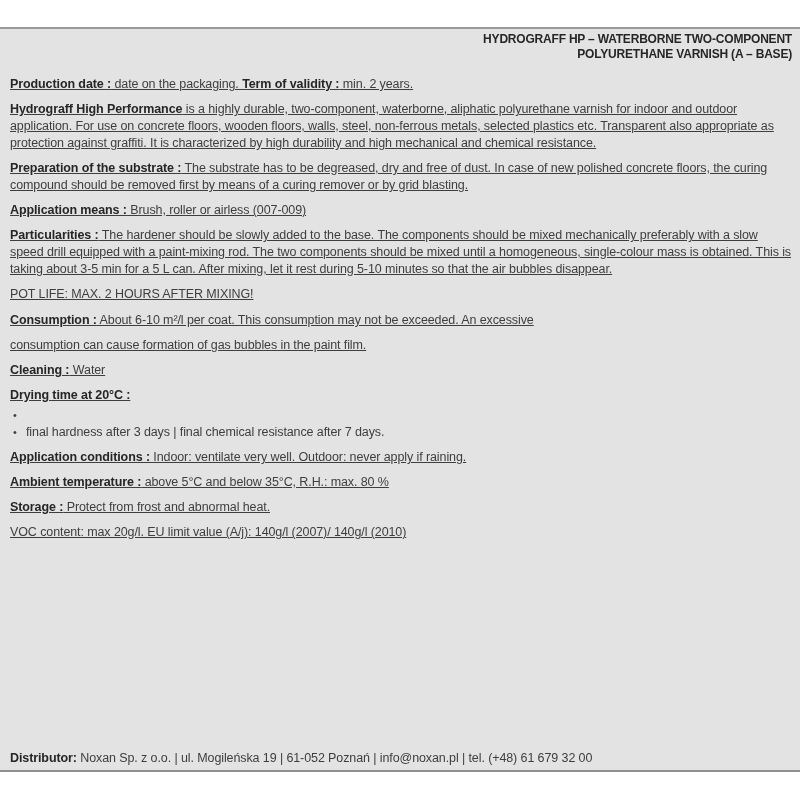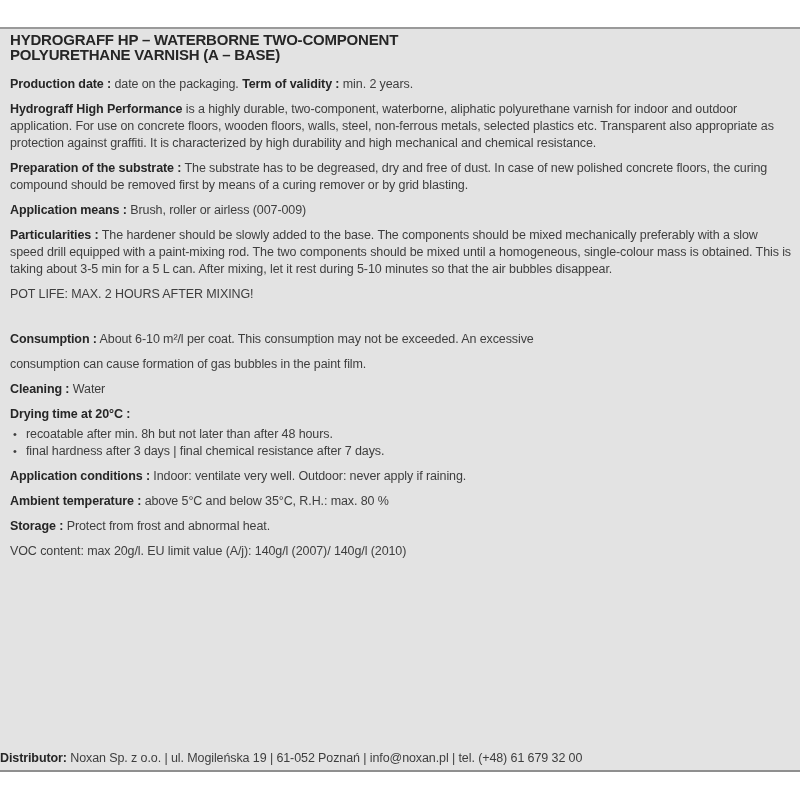--- a/index.html
+++ b/index.html
@@ -20,42 +20,44 @@
   }
   .panel{
     position:absolute;top:27px;left:0;width:800px;height:745px;
     background:var(--panel-bg);
     border-top:2px solid var(--rule-top);
     border-bottom:2px solid var(--rule-bottom);
     padding:3px 8px 0 10px;
   }
   h1.title{
     margin:0 0 14px 0;
-    font-size:15px;line-height:15px;font-weight:700;
+    font-size:12px;line-height:15px;font-weight:700;
     letter-spacing:-0.2px;
     color:var(--heading-text);
+    text-align:right;
   }
   h1.title .tl{display:block;}
   .para{
     margin:0 0 8px 0;
     font-size:12.5px;line-height:17px;
     color:var(--body-text);
     letter-spacing:-0.1px;
+    text-decoration:underline;
   }
   .para b{color:var(--heading-text);font-weight:700;}
   .para.tight{margin-bottom:8px;}
-  .para.after-potlife{margin-bottom:28px;}
+  .para.after-potlife{margin-bottom:9px;}
   .bullets{margin:-5px 0 8px 0;}
   .bullet-row{
     display:flex;align-items:flex-start;
     font-size:12.5px;line-height:17px;color:var(--body-text);letter-spacing:-0.1px;
   }
   .dot{flex:none;width:13px;margin-left:3px;font-size:11px;line-height:17px;}
   .footer{
-    position:absolute;left:0;bottom:4px;right:8px;
+    position:absolute;left:10px;bottom:4px;right:8px;
     font-size:12.5px;line-height:16px;color:var(--body-text);letter-spacing:-0.1px;
     white-space:nowrap;
   }
   .footer b{color:var(--heading-text);font-weight:700;}
 </style>
 </head>
 <body>
 
 <div class="panel">
 
@@ -81,21 +83,20 @@
   <p class="para"><span>consumption can cause formation of gas bubbles in the paint film.</span></p>
 
 
   <p class="para"><b>Cleaning :</b><span> Water</span></p>
 
   <p class="para"><b>Drying time at 20°C :</b></p>
 
   <div class="bullets">
     <div class="bullet-row">
         <span class="dot">•</span>
-        <span>recoatable after min. 8h but not later than after 48 hours.</span>
       </div>
     <div class="bullet-row">
         <span class="dot">•</span>
         <span>final hardness after 3 days | final chemical resistance after 7 days.</span>
       </div>
   </div>
 
   <p class="para"><b>Application conditions :</b><span> Indoor: ventilate very well. Outdoor: never apply if raining.</span></p>
 
   <p class="para"><b>Ambient temperature :</b><span> above 5°C and below 35°C, R.H.: max. 80 %</span></p>

